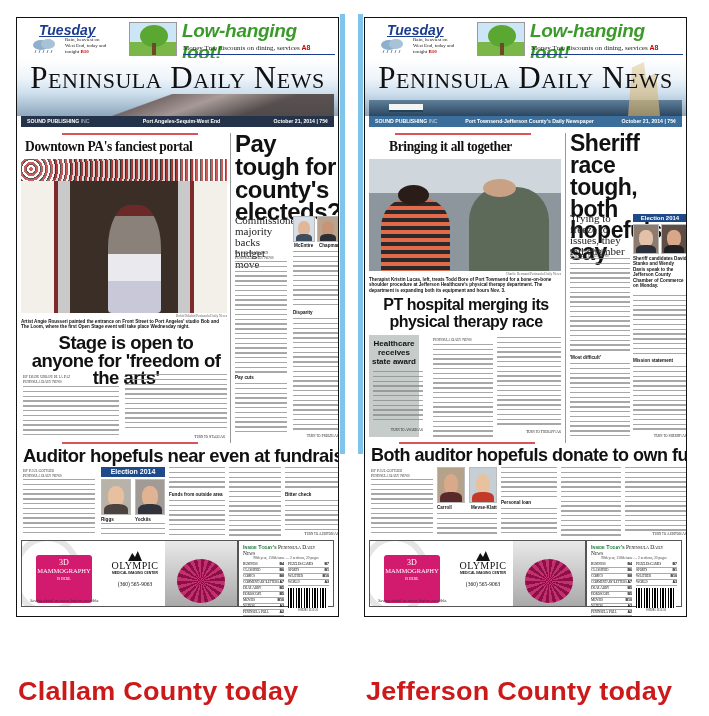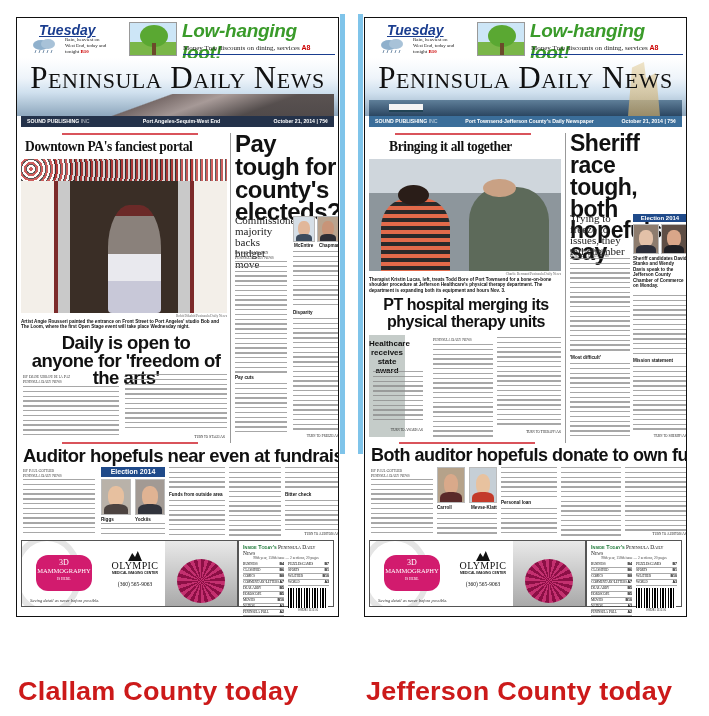--- a/index.html
+++ b/index.html
@@ -52,21 +52,21 @@
   .vrule { position: absolute; width: 1px; background: #999; }
   .mugshot { position: absolute; border: 1px solid #bbb; overflow: hidden; }
   .mugshot .face { position: absolute; left: 22%; top: 18%; width: 56%; height: 60%; border-radius: 45%; }
   .mugshot .body { position: absolute; left: 8%; top: 72%; width: 84%; height: 40%; border-radius: 40% 40% 0 0; }
   .mug-name { position: absolute; font-family: "Liberation Sans", sans-serif; font-weight: bold; font-size: 4.6px; color: #111; }
   .election-tag { position: absolute; background: #1f4a8a; color: #fff; font-family: "Liberation Sans", sans-serif; font-weight: bold; font-size: 7px; text-align: center; line-height: 10px; }
   .healthcare-box { position: absolute; background: #c5ccc9; }
   .healthcare-box .hb-title { font-family: "Liberation Sans", sans-serif; font-weight: bold; font-size: 8px; line-height: 9px; text-align: center; color: #111; padding-top: 4px; }
   .ad-strip { position: absolute; left: 4px; bottom: 3px; width: 217px; height: 67px; border: 1px solid #555; background: #fff; overflow: hidden; }
   .ad-swirl { position: absolute; left: -10px; top: -6px; width: 70px; height: 80px; border-radius: 50%; border: 6px solid #e5e5e5; }
-  .ad-mammo { position: absolute; left: 14px; top: 14px; width: 56px; height: 36px; background: #d21b6e; border-radius: 12px; color: #fff; text-align: center; font-size: 6.5px; line-height: 8px; padding-top: 4px; }
+  .ad-mammo { position: absolute; left: 14px; top: 14px; width: 56px; height: 48px; background: #d21b6e; border-radius: 3px; color: #fff; text-align: center; font-size: 6.5px; line-height: 8px; padding-top: 4px; }
   .ad-mammo .m1 { font-size: 8px; }
   .ad-mammo .m3 { font-size: 3.5px; }
   .ad-tagline { position: absolute; left: 8px; bottom: 3px; font-style: italic; font-size: 4.5px; color: #333; }
   .ad-olympic { position: absolute; left: 84px; top: 10px; width: 58px; text-align: center; }
   .ad-olympic .logo-icon { width: 14px; height: 10px; margin: 0 auto; background: #111; clip-path: polygon(0 100%, 30% 20%, 50% 60%, 70% 0, 100% 100%); }
   .ad-olympic .o1 { font-size: 10px; line-height: 10px; color: #111; letter-spacing: 0.4px; }
   .ad-olympic .o2 { font-size: 3.4px; font-family: "Liberation Sans", sans-serif; font-weight: bold; color: #111; }
   .ad-olympic .o3 { font-size: 5.5px; margin-top: 6px; color: #111; }
   .ad-flower { position: absolute; right: 0; top: 0; width: 72px; height: 100%; background: linear-gradient(#e9e9e9, #a9a9a9); }
   .ad-flower::after { content: ""; position: absolute; left: 12px; top: 18px; width: 48px; height: 44px; border-radius: 50%; background: repeating-conic-gradient(#8c0f45 0 10deg, #c3306f 10deg 20deg); }
@@ -119,21 +119,21 @@
 
   <div class="body-area">
     <div class="red-rule" style="left:45px; top:6px; width:136px;"></div>
     <div class="kicker" style="left:8px; top:11px; font-size:15px;">Downtown PA's fanciest portal</div>
     <div class="photo photo-door" style="left:4px; top:32px; width:206px; height:154px;">
       <div class="swirls"></div>
       <div class="person"></div>
     </div>
     <div class="credit" style="left:120px; top:187px; width:90px;">Rohit Dikshit/Peninsula Daily News</div>
     <div class="caption" style="left:4px; top:192px; width:206px;">Artist Angie Rousseri painted the entrance on Front Street to Port Angeles' studio Bob and The Loom, where the first Open Stage event will take place Wednesday night.</div>
-    <div class="headline" style="left:14px; top:207px; width:190px; font-size:18.5px; text-align:center;">Daily is open to anyone for 'freedom of the arts'</div>
+    <div class="headline" style="left:14px; top:207px; width:190px; font-size:18.5px; text-align:center;">Stage is open to anyone for 'freedom of the arts'</div>
     <div class="byline" style="left:6px; top:247px; width:80px;">
         <div>By Diane Urbani de la Paz</div>
         <div>Peninsula Daily News</div>
       </div>
     <div class="textcol" style="left:6px; top:259px; width:96px; height:52px;">
         <div class="lines"></div>
       </div>
     <div class="textcol" style="left:108px; top:247px; width:102px; height:58px;">
         <div class="lines"></div>
       </div>
@@ -330,22 +330,22 @@
 
   <div class="body-area">
     <div class="red-rule" style="left:30px; top:6px; width:136px;"></div>
     <div class="kicker" style="left:24px; top:11px; font-size:15px;">Bringing it all together</div>
     <div class="photo photo-pt" style="left:4px; top:32px; width:192px; height:112px;">
       <div class="p1"></div>
       <div class="p2"></div>
     </div>
     <div class="credit" style="left:110px; top:145px; width:86px;">Charlie Bermant/Peninsula Daily News</div>
     <div class="caption" style="left:4px; top:150px; width:192px;">Therapist Kristin Lucas, left, treats Todd Bore of Port Townsend for a bone-on-bone shoulder procedure at Jefferson Healthcare's physical therapy department. The department is expanding both its equipment and hours Nov. 3.</div>
-    <div class="headline" style="left:6px; top:170px; width:190px; font-size:16px; text-align:center; line-height:1.05;">PT hospital merging its physical therapy units</div>
-    <div class="healthcare-box" style="left:4px; top:208px; width:36px; height:102px;">
+    <div class="headline" style="left:6px; top:170px; width:190px; font-size:16px; text-align:center; line-height:1.05;">PT hospital merging its physical therapy race</div>
+    <div class="healthcare-box" style="left:4px; top:208px; width:50px; height:102px;">
       <div class="hb-title">Healthcare receives state award</div>
       <div class="textcol" style="left:4px; top:36px; width:50px; height:52px;">
           <div class="lines"></div>
         </div>
       <div class="jump" style="left:4px; top:92px; width:50px;">Turn to Award/A6</div>
     </div>
     <div class="byline" style="left:68px; top:210px; width:60px;">Peninsula Daily News</div>
     <div class="textcol" style="left:68px; top:217px; width:60px; height:94px;">
         <div class="lines"></div>
       </div>

